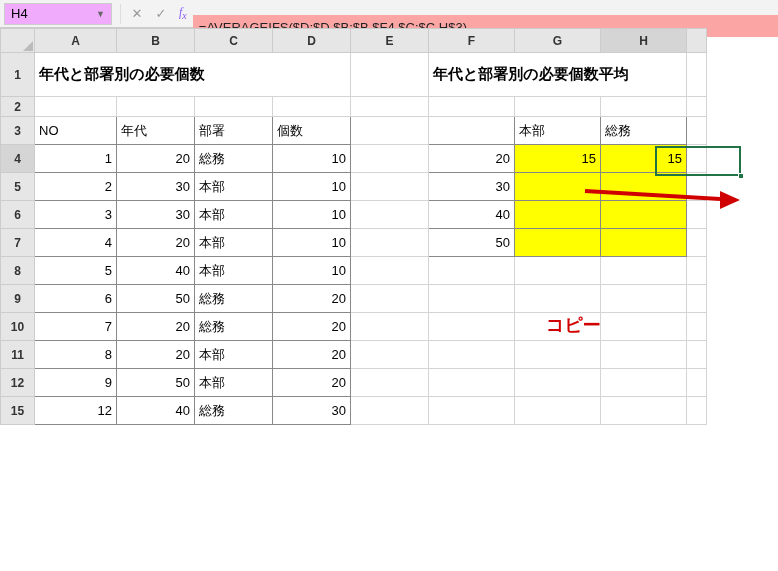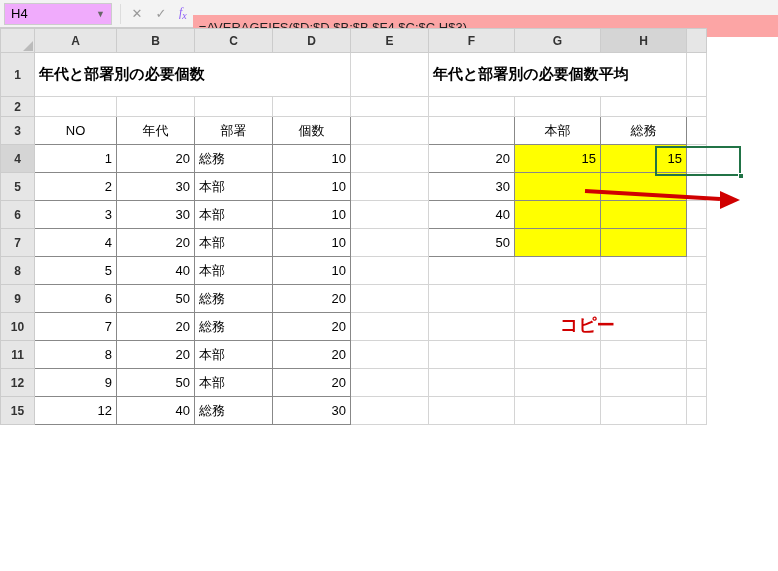--- a/index.html
+++ b/index.html
@@ -20,21 +20,21 @@
   .corner { width: 34px; height: 24px; position: relative; }
   .corner svg { position: absolute; right: 1px; bottom: 1px; }
   .col-hdr { height: 24px; }
   .row-hdr { width: 34px; }
   
   .col-hdr.sel, .row-hdr.sel { background: #d5d5d5; }
   
   td.cell { border: 1px solid #d4d4d4; background: #fff; padding: 2px 4px; height: 28px; vertical-align: middle; }
   td.cell.bordered { border: 1px solid #888; }
   td.cell.num { text-align: right; }
-  td.cell.ctr { text-align: center; }
+  td.cell.ctr { }
   td.cell.hl { background: #ffff00; }
   
   .c-a { width: 82px; } .c-b { width: 78px; } .c-c { width: 78px; }
   .c-d { width: 78px; } .c-e { width: 78px; } .c-f { width: 86px; }
   .c-g { width: 86px; } .c-h { width: 86px; } .c-i { width: 20px; }
   
   .r-1 td.cell { height: 44px; font-size: 15px; font-weight: bold; }
   .r-2 td.cell { height: 20px; }
   
   .active-cell { position: absolute; border: 2px solid #217346; pointer-events: none; }
@@ -233,14 +233,14 @@
   </tbody>
     </table>
 
   <div class="active-cell" style="left:655px; top:118px; width:86px; height:30px;"></div>
   <div class="active-handle" style="left:738px; top:145px;"></div>
 
   <svg class="arrow" style="left:580px; top:153px;" width="160" height="30">
     <line x1="5" y1="10" x2="140" y2="18" stroke="#d00000" stroke-width="4"></line>
     <polygon points="140,10 160,19 140,28" fill="#d00000"></polygon>
   </svg>
-  <div class="annot" style="left:560px; top:285px;">コピー</div>
+  <div class="annot" style="left:546px; top:285px;">コピー</div>
 </div>
 
 </body></html>

